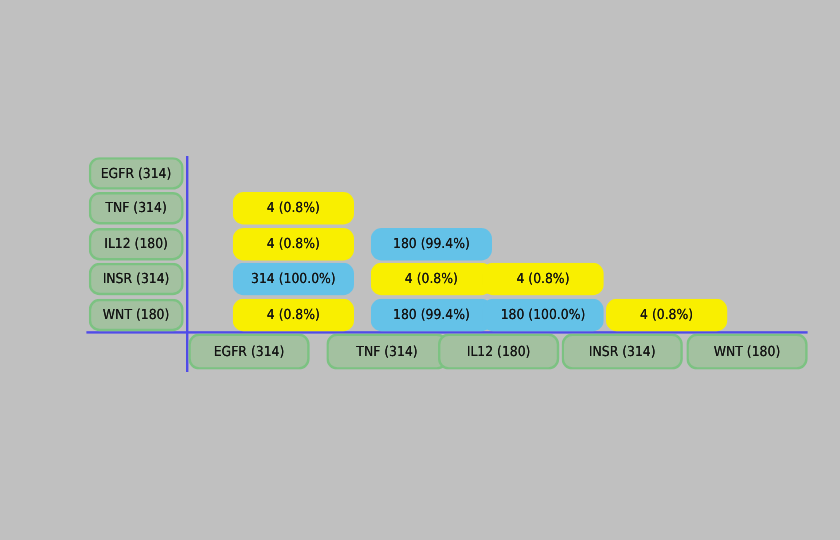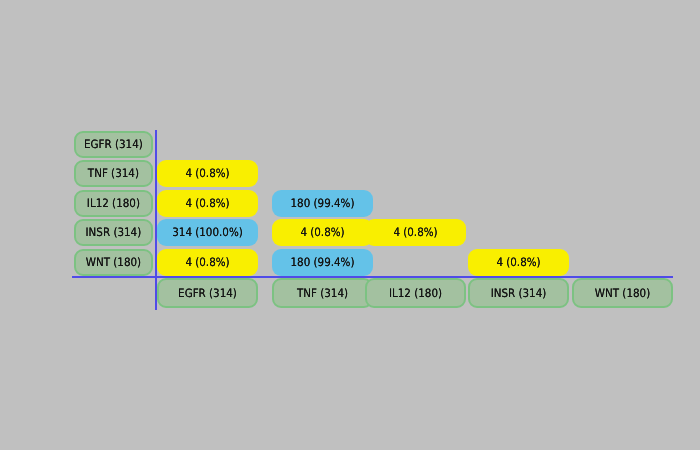--- a/index.html
+++ b/index.html
@@ -58,20 +58,21 @@
     background: #a3c1a0;
     border: 2px solid #7cc282;
     top: 278.2px;
     width: 101px;
     height: 30px;
   }
 
   .cell {
     width: 101px;
     height: 26.8px;
+    margin-left: 37px;
   }
   .cell-yellow { background: #f9ef00; }
   .cell-blue   { background: #64c2e8; }
 
   
   .r0 { top: 130.7px; }
   .r1 { top: 160.2px; }
   .r2 { top: 189.6px; }
   .r3 { top: 219.1px; }
   .r4 { top: 248.6px; }
@@ -101,20 +102,21 @@
 
   <div class="box cell cell-yellow r2 c0">4 (0.8%)</div>
   <div class="box cell cell-blue   r2 c1">180 (99.4%)</div>
 
   <div class="box cell cell-blue   r3 c0">314 (100.0%)</div>
   <div class="box cell cell-yellow r3 c1">4 (0.8%)</div>
   <div class="box cell cell-yellow r3 c2">4 (0.8%)</div>
 
   <div class="box cell cell-yellow r4 c0">4 (0.8%)</div>
   <div class="box cell cell-blue   r4 c1">180 (99.4%)</div>
+  <div class="box cell cell-blue   r4 c2">180 (100.0%)</div>
   <div class="box cell cell-yellow r4 c3">4 (0.8%)</div>
 
   <div class="box col-lbl c0">EGFR (314)</div>
   <div class="box col-lbl c1">TNF (314)</div>
   <div class="box col-lbl c2">IL12 (180)</div>
   <div class="box col-lbl c3">INSR (314)</div>
   <div class="box col-lbl c4">WNT (180)</div>
 
 </div>
 

